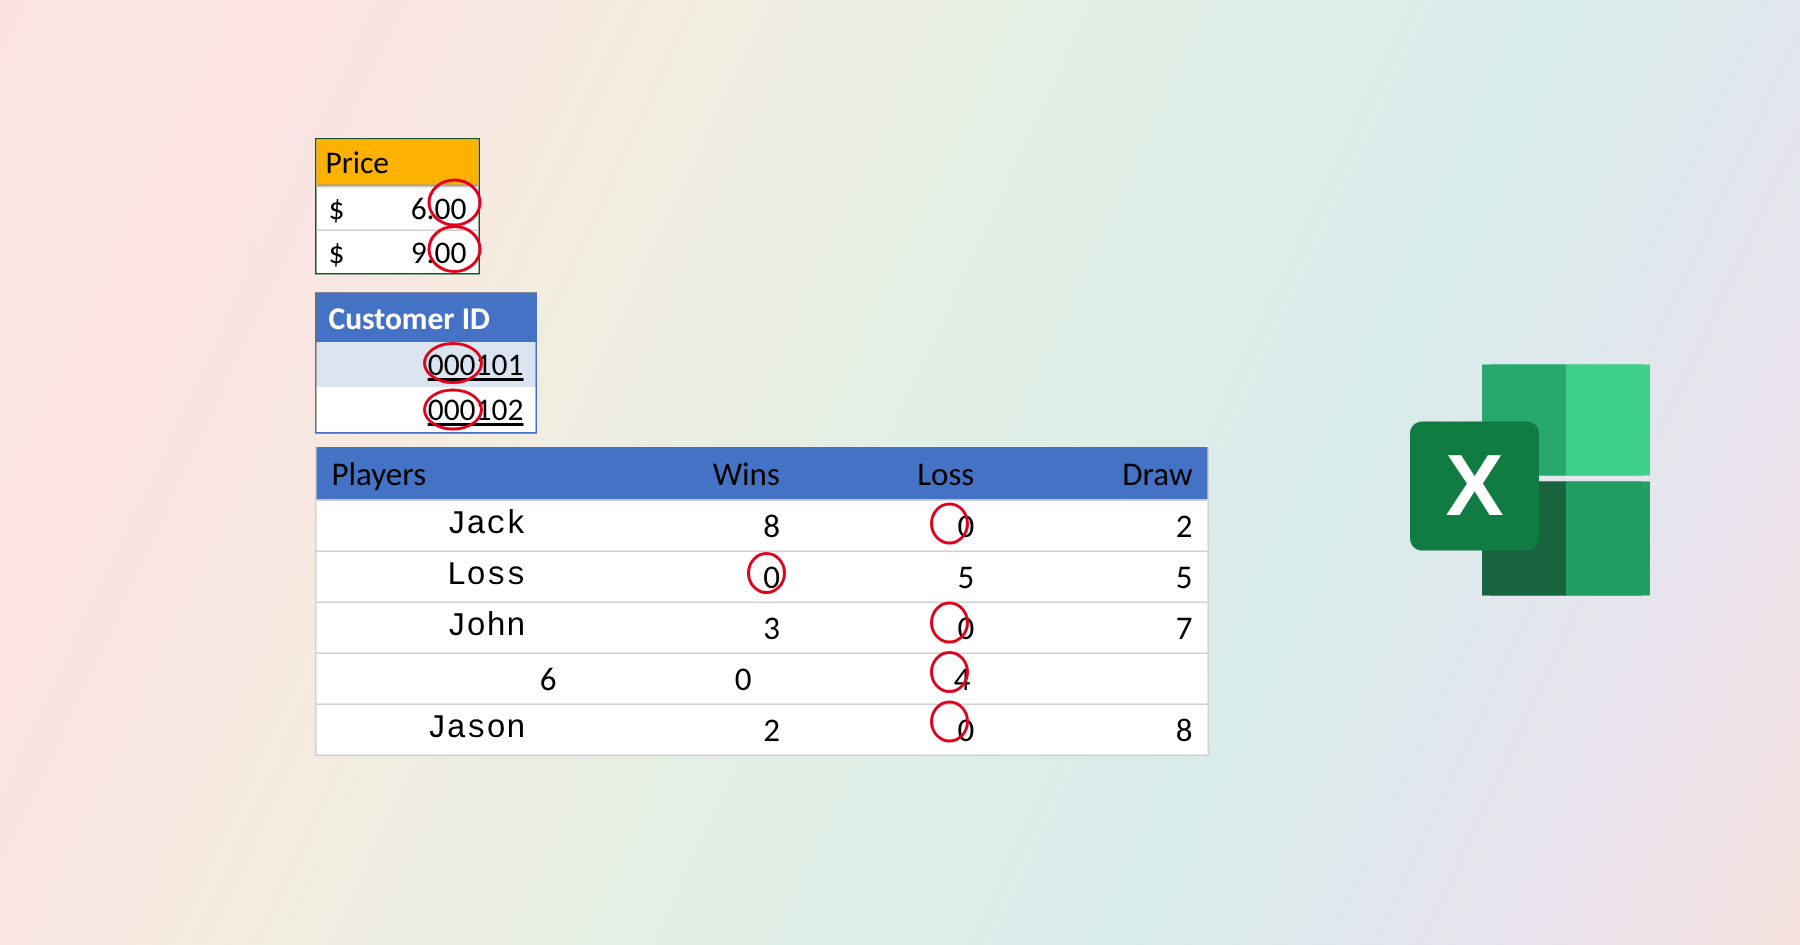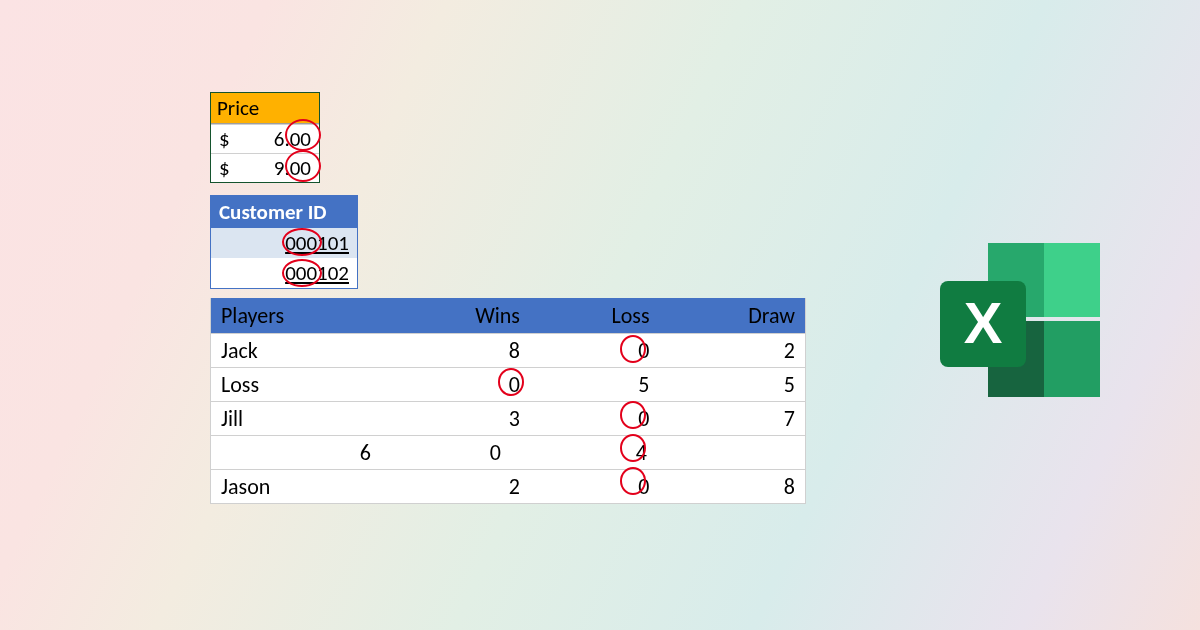--- a/index.html
+++ b/index.html
@@ -34,21 +34,21 @@
   
   .players-table { position:absolute; left:210px; top:298px; width:596px; background:#fff; font-size:22px; border:1px solid #d0d0d0; border-top:none; }
   .players-header { background:#4472c4; color:#000000; display:flex; }
   .players-header > div { padding:4px 10px; }
   .col-players { width: 150px; text-align:left; }
   .col-wins    { width: 170px; text-align:right; }
   .col-loss    { width: 130px; text-align:right; }
   .col-draw    { width: 146px; text-align:right; }
   .players-row { display:flex; border-top:1px solid #d0d0d0; }
   .players-row > div { padding:3px 10px; position:relative; }
-  .players-row .col-players { text-align:left; }
+  .players-row .col-players { text-align:right;font-family:Liberation Mono, monospace; }
   .players-row .col-wins,
   .players-row .col-loss,
   .players-row .col-draw { text-align:right; }
 
   
   .circ {
     position:absolute;
     border:2px solid #e3001b;
     border-radius:50%;
     pointer-events:none;
@@ -103,21 +103,21 @@
     <div class="col-loss">0</div>
     <div class="col-draw">2</div>
   </div>
   <div class="players-row">
     <div class="col-players">Loss</div>
     <div class="col-wins">0</div>
     <div class="col-loss">5</div>
     <div class="col-draw">5</div>
   </div>
   <div class="players-row">
-    <div class="col-players">Jill</div>
+    <div class="col-players">John</div>
     <div class="col-wins">3</div>
     <div class="col-loss">0</div>
     <div class="col-draw">7</div>
   </div>
   <div class="players-row">
     <div class="col-wins">6</div>
     <div class="col-loss">0</div>
     <div class="col-draw">4</div>
   </div>
   <div class="players-row">

